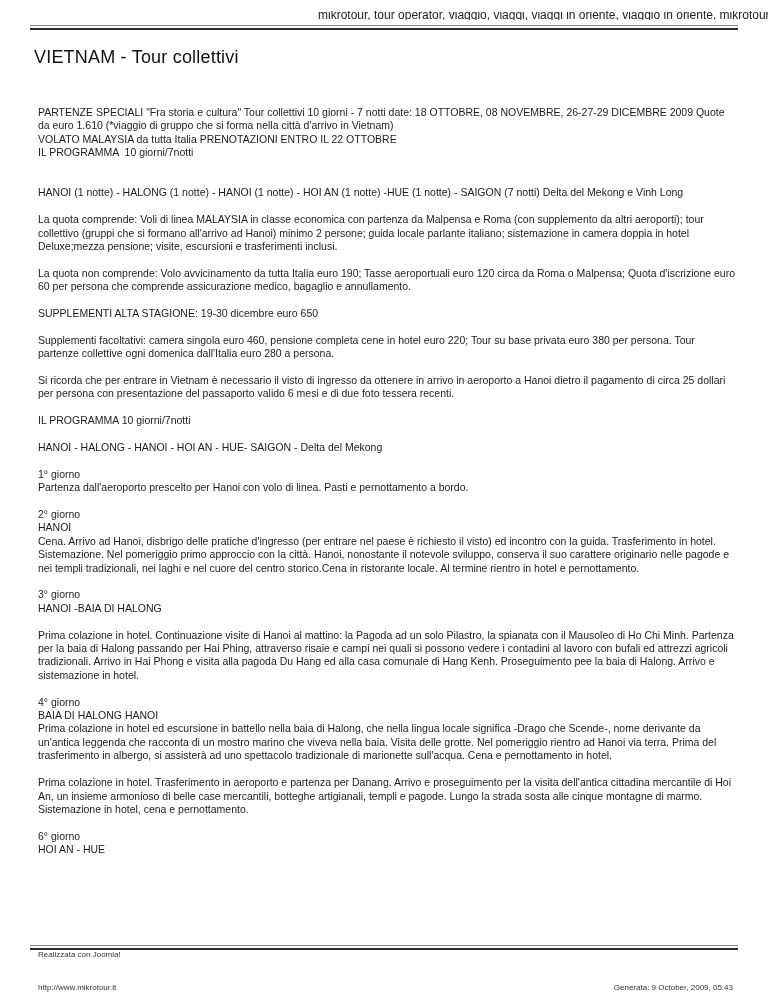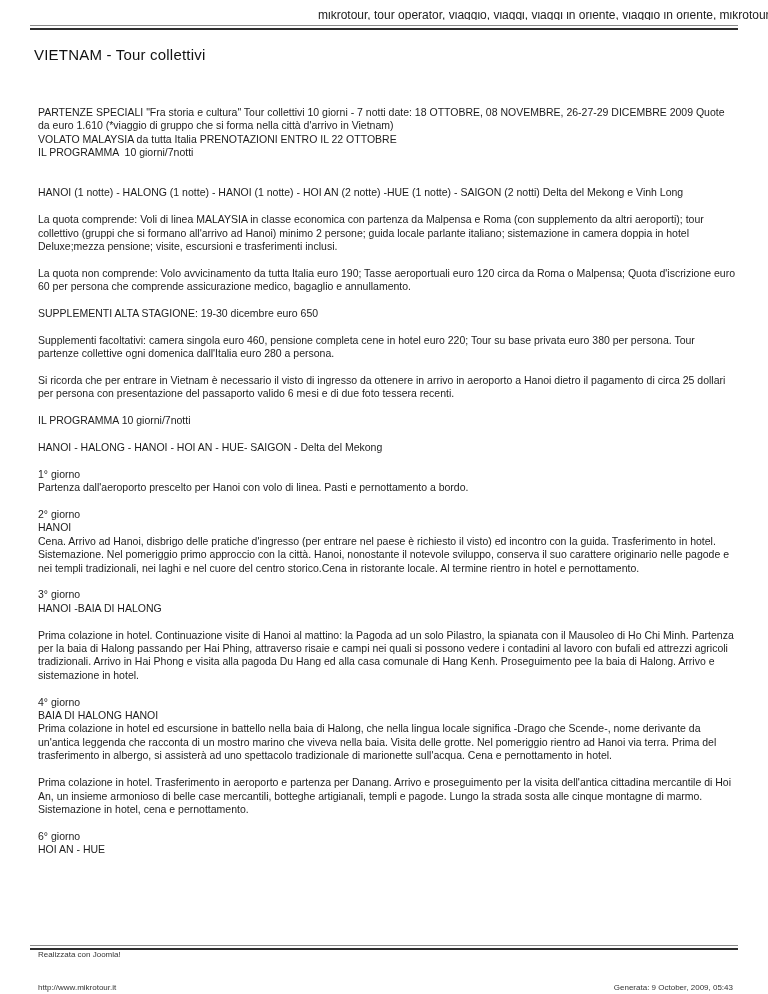--- a/index.html
+++ b/index.html
@@ -18,21 +18,21 @@
     white-space:nowrap;overflow:hidden;
   }
   .rule{
     position:absolute;left:30px;right:30px;height:2px;
     border-top:1px solid #8a8a8a;border-bottom:2px solid #2e2e2e;
   }
   #header-rule{top:25px;}
   #footer-rule{top:945px;}
   #page-title{
     position:absolute;top:35px;left:34px;
-    font-size:15px;line-height:20px;color:#111;font-weight:400;
+    font-size:18px;line-height:20px;color:#111;font-weight:400;
     letter-spacing:.2px;
   }
   #doc-body{
     position:absolute;top:106px;left:38px;width:699px;bottom:50px;
     overflow:hidden;
     font-size:10.5px;line-height:13.4px;color:#1c1c1c;
   }
   .para{margin:0 0 13.4px 0;white-space:pre-wrap;}
   .para.gap2{margin-bottom:26.8px;}
   #footer{
@@ -49,21 +49,21 @@
 <div id="page">
 
   <div id="keywords">mikrotour, tour operator, viaggio, viaggi, viaggi in oriente, viaggio in oriente, mikrotour viaggi su misura, viaggi organizzati, tour org</div>
 
   <div id="header-rule" class="rule"></div>
 
   <h1 id="page-title">VIETNAM - Tour collettivi</h1>
 
   <div id="doc-body">
       <div class="para gap2">PARTENZE SPECIALI "Fra storia e cultura" Tour collettivi 10 giorni - 7 notti date: 18 OTTOBRE, 08 NOVEMBRE, 26-27-29 DICEMBRE 2009 Quote da euro 1.610 (*viaggio di gruppo che si forma nella città d'arrivo in Vietnam)<br>VOLATO MALAYSIA da tutta Italia PRENOTAZIONI ENTRO IL 22 OTTOBRE<br>IL PROGRAMMA  10 giorni/7notti</div>
-      <div class="para">HANOI (1 notte) - HALONG (1 notte) - HANOI (1 notte) - HOI AN (2 notte) -HUE (1 notte) - SAIGON (2 notti) Delta del Mekong e Vinh Long</div>
+      <div class="para">HANOI (1 notte) - HALONG (1 notte) - HANOI (1 notte) - HOI AN (1 notte) -HUE (1 notte) - SAIGON (7 notti) Delta del Mekong e Vinh Long</div>
       <div class="para">La quota comprende: Voli di linea MALAYSIA in classe economica con partenza da Malpensa e Roma (con supplemento da altri aeroporti); tour collettivo (gruppi che si formano all'arrivo ad Hanoi) minimo 2 persone; guida locale parlante italiano; sistemazione in camera doppia in hotel Deluxe;mezza pensione; visite, escursioni e trasferimenti inclusi.</div>
       <div class="para">La quota non comprende: Volo avvicinamento da tutta Italia euro 190; Tasse aeroportuali euro 120 circa da Roma o Malpensa; Quota d'iscrizione euro 60 per persona che comprende assicurazione medico, bagaglio e annullamento.</div>
       <div class="para">SUPPLEMENTI ALTA STAGIONE: 19-30 dicembre euro 650</div>
       <div class="para">Supplementi facoltativi: camera singola euro 460, pensione completa cene in hotel euro 220; Tour su base privata euro 380 per persona. Tour partenze collettive ogni domenica dall'Italia euro 280 a persona.</div>
       <div class="para">Si ricorda che per entrare in Vietnam è necessario il visto di ingresso da ottenere in arrivo in aeroporto a Hanoi dietro il pagamento di circa 25 dollari per persona con presentazione del passaporto valido 6 mesi e di due foto tessera recenti.</div>
       <div class="para">IL PROGRAMMA 10 giorni/7notti</div>
       <div class="para">HANOI - HALONG - HANOI - HOI AN - HUE- SAIGON - Delta del Mekong</div>
       <div class="para">1° giorno<br>Partenza dall'aeroporto prescelto per Hanoi con volo di linea. Pasti e pernottamento a bordo.</div>
       <div class="para">2° giorno<br>HANOI<br>Cena. Arrivo ad Hanoi, disbrigo delle pratiche d'ingresso (per entrare nel paese è richiesto il visto) ed incontro con la guida. Trasferimento in hotel. Sistemazione. Nel pomeriggio primo approccio con la città. Hanoi, nonostante il notevole sviluppo, conserva il suo carattere originario nelle pagode e nei templi tradizionali, nei laghi e nel cuore del centro storico.Cena in ristorante locale. Al termine rientro in hotel e pernottamento.</div>
       <div class="para">3° giorno<br>HANOI -BAIA DI HALONG</div>

